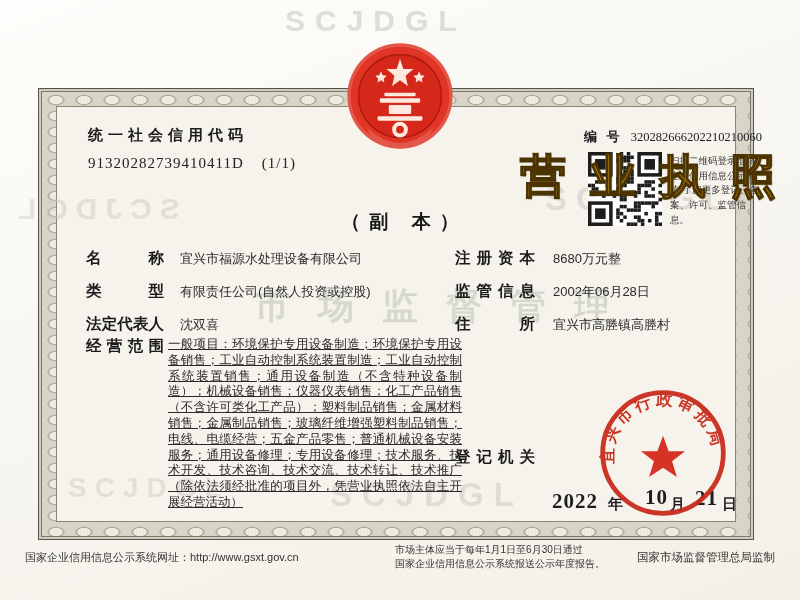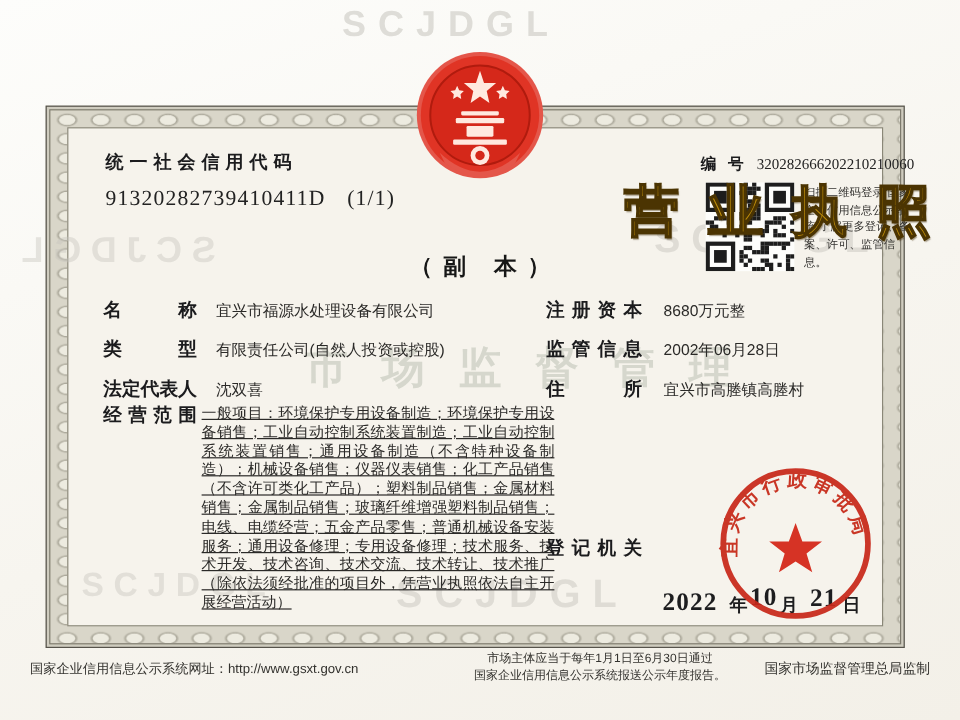--- a/index.html
+++ b/index.html
@@ -18,21 +18,21 @@
   .wm{position:absolute;color:#c7c5be;font-weight:bold;z-index:1;user-select:none;}
   .wm-big{position:absolute;color:#8e9a88;opacity:.30;font-weight:bold;z-index:1;user-select:none;}
 
   
   .layer{position:absolute;left:0;top:0;width:776px;height:600px;z-index:2;}
   .abs{position:absolute;}
 
   .emblem{left:334px;top:40px;width:132px;height:112px;}
 
   .code-label{left:88px;top:126px;font-size:15px;font-weight:bold;color:#1c1c1e;letter-spacing:5px;}
-  .code-value{left:88px;top:155px;font-size:18px;color:#222;font-family:"Liberation Serif", serif;letter-spacing:1px;}
+  .code-value{left:88px;top:155px;font-size:15px;color:#222;font-family:"Liberation Serif", serif;letter-spacing:1px;}
   .code-copy{margin-left:18px;}
 
   .serial{left:584px;top:128px;font-size:12.5px;color:#222;}
   .serial b{font-size:13px;letter-spacing:3px;margin-right:8px;color:#1c1c1e;}
   .serial span{font-family:"Liberation Serif", serif;}
 
   .qr{left:588px;top:152px;width:74px;height:74px;background:#fdfdfb;}
   .qr-caption{left:670px;top:154px;width:90px;font-size:9.5px;line-height:1.55;color:#33322f;}
 
   .title{left:0;top:146px;width:800px;text-align:right;font-size:46px;font-weight:bold;letter-spacing:24px;text-indent:24px;
@@ -50,28 +50,28 @@
   .row-l .fvalue{margin-left:16px;}
   .row-r .fvalue{margin-left:18px;}
 
   .scope-label{left:86px;top:336px;}
   .scope-value{left:168px;top:337px;width:294px;font-size:12.5px;line-height:15.8px;color:#2b2a28;text-align:justify;text-decoration:underline;}
 
   .authority{left:455px;top:447px;}
   .date{left:552px;top:490px;font-size:15px;font-weight:bold;color:#1d1d1f;letter-spacing:2px;}
   .date .num{font-family:"Liberation Serif", serif;font-weight:bold;font-size:21px;letter-spacing:1px;}
   .date .y{display:inline-block;transform:translateY(-1px);margin-right:10px;}
-  .date .m{display:inline-block;transform:translateY(-5px);margin:0 2px 0 0;}
+  .date .m{display:inline-block;transform:translateY(-5px);margin:0 2px 0 20px;}
   .date .d{display:inline-block;transform:translateY(-4px);margin:0 4px 0 8px;}
 
   .seal{left:596px;top:386px;width:134px;height:134px;opacity:.93;}
 
   .footer{font-size:11px;color:#33322e;}
   .f-left{left:25px;top:550px;}
-  .f-mid{left:395px;top:543px;font-size:10px;line-height:1.35;text-align:center;}
+  .f-mid{left:395px;top:543px;font-size:10px;line-height:1.35;}
   .f-right{left:637px;top:550px;font-size:11.5px;}
 </style>
 </head>
 <body>
 
 <div class="stage">
 
   <div class="frame">
     <div class="band">
       <div class="inner"></div>

